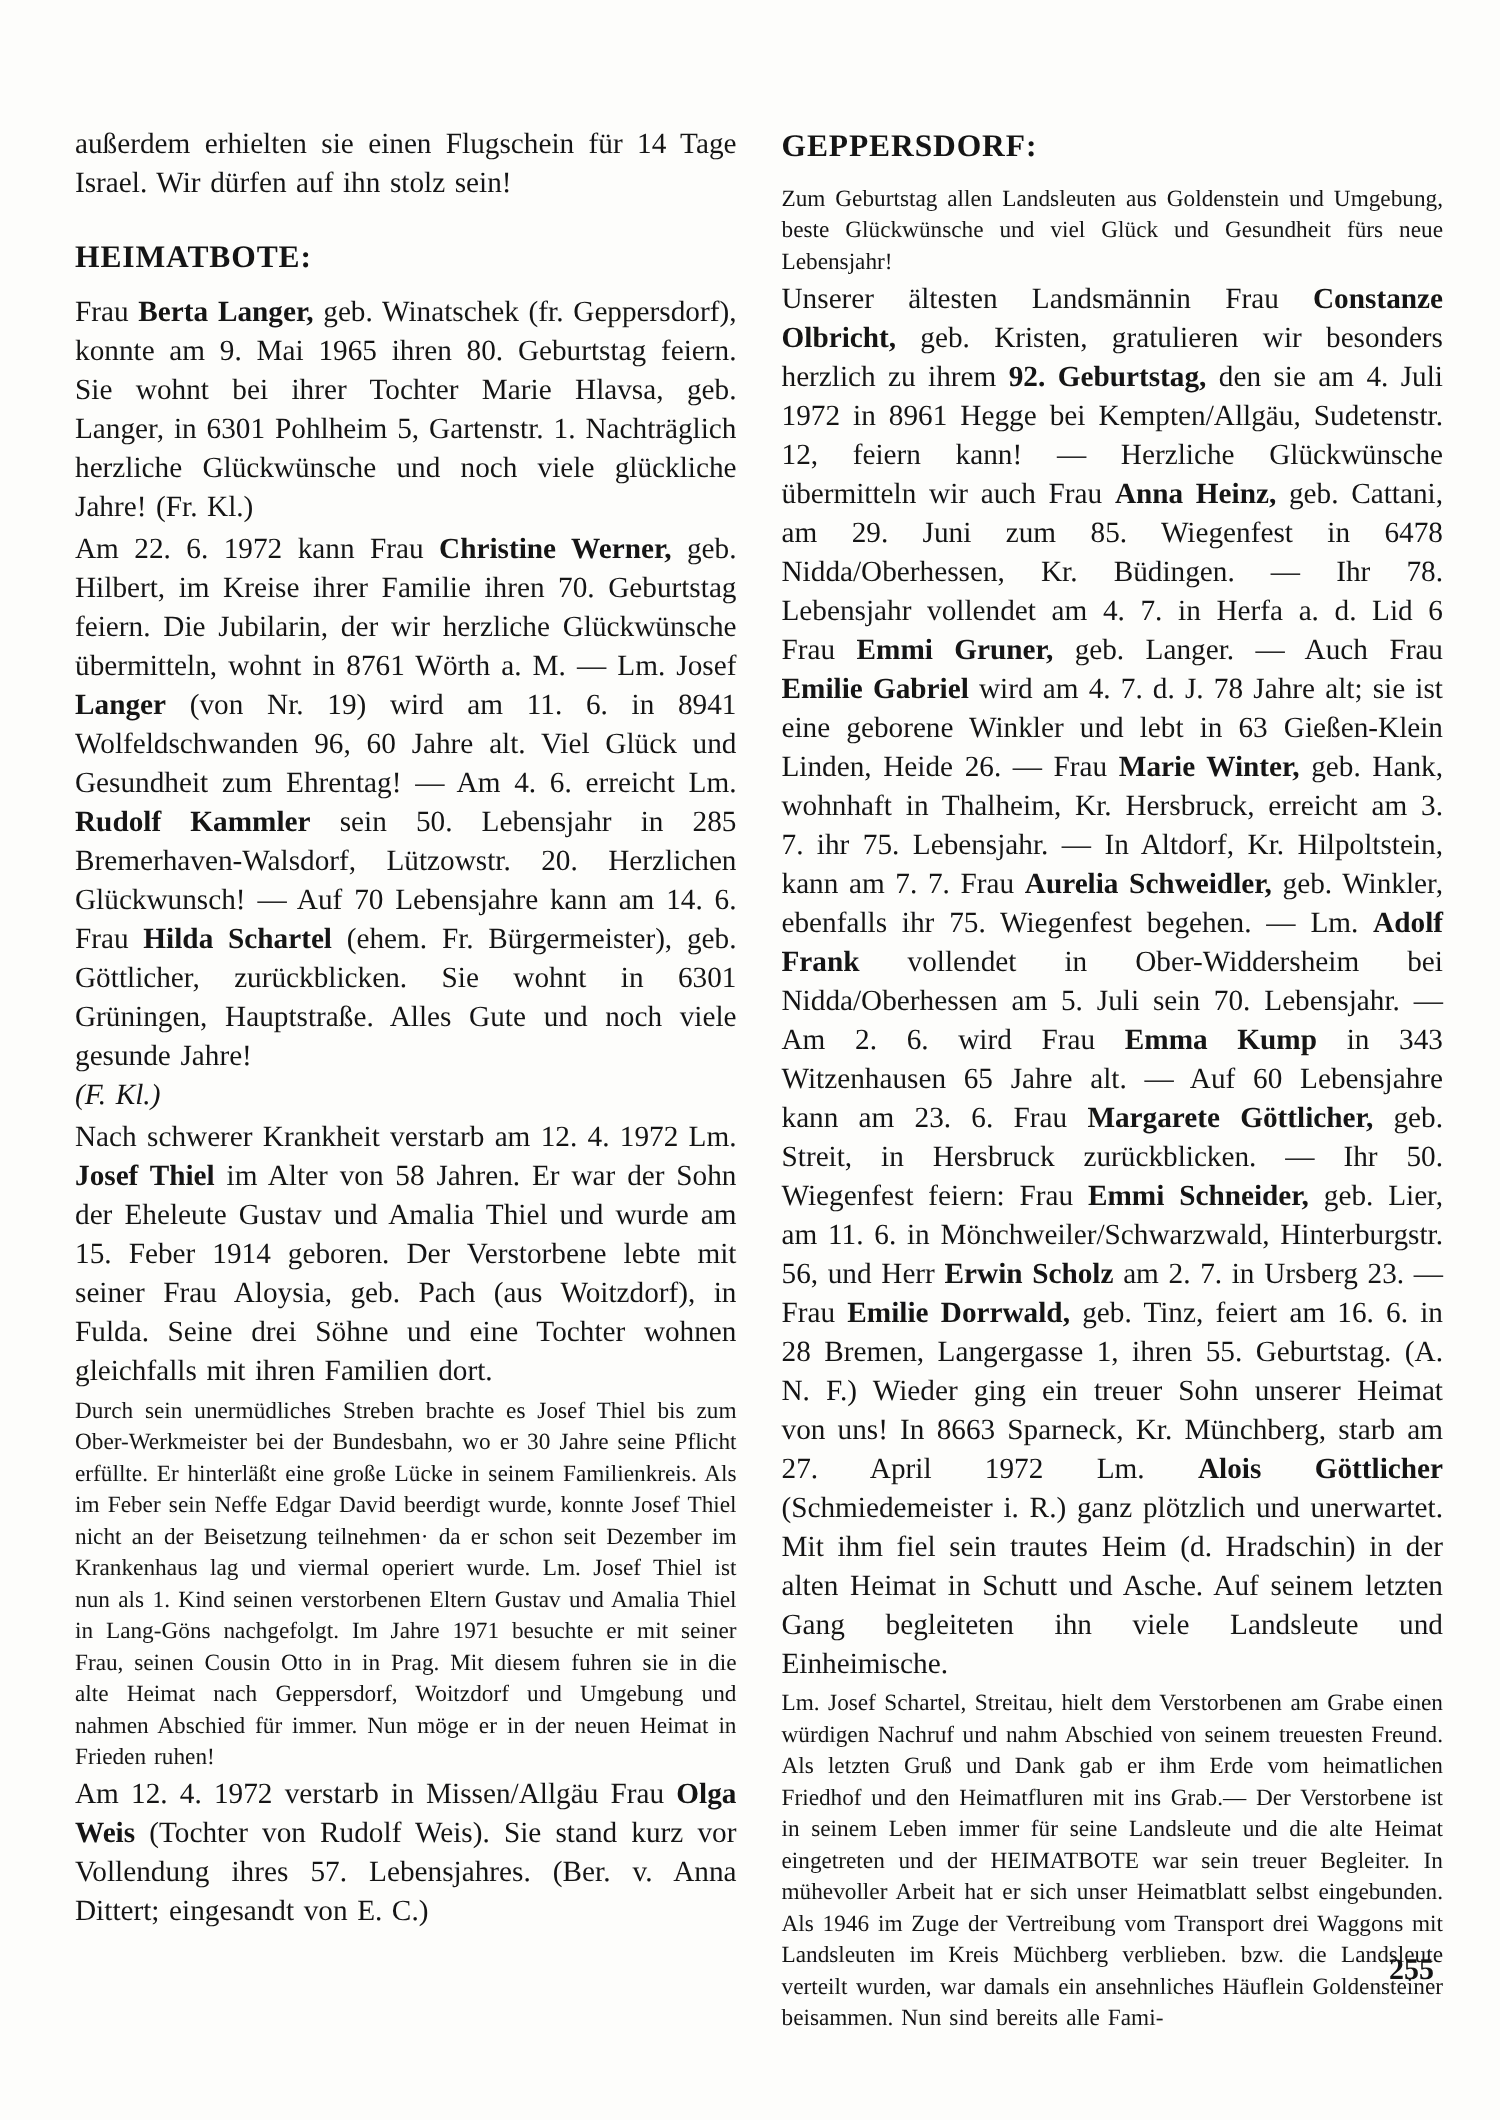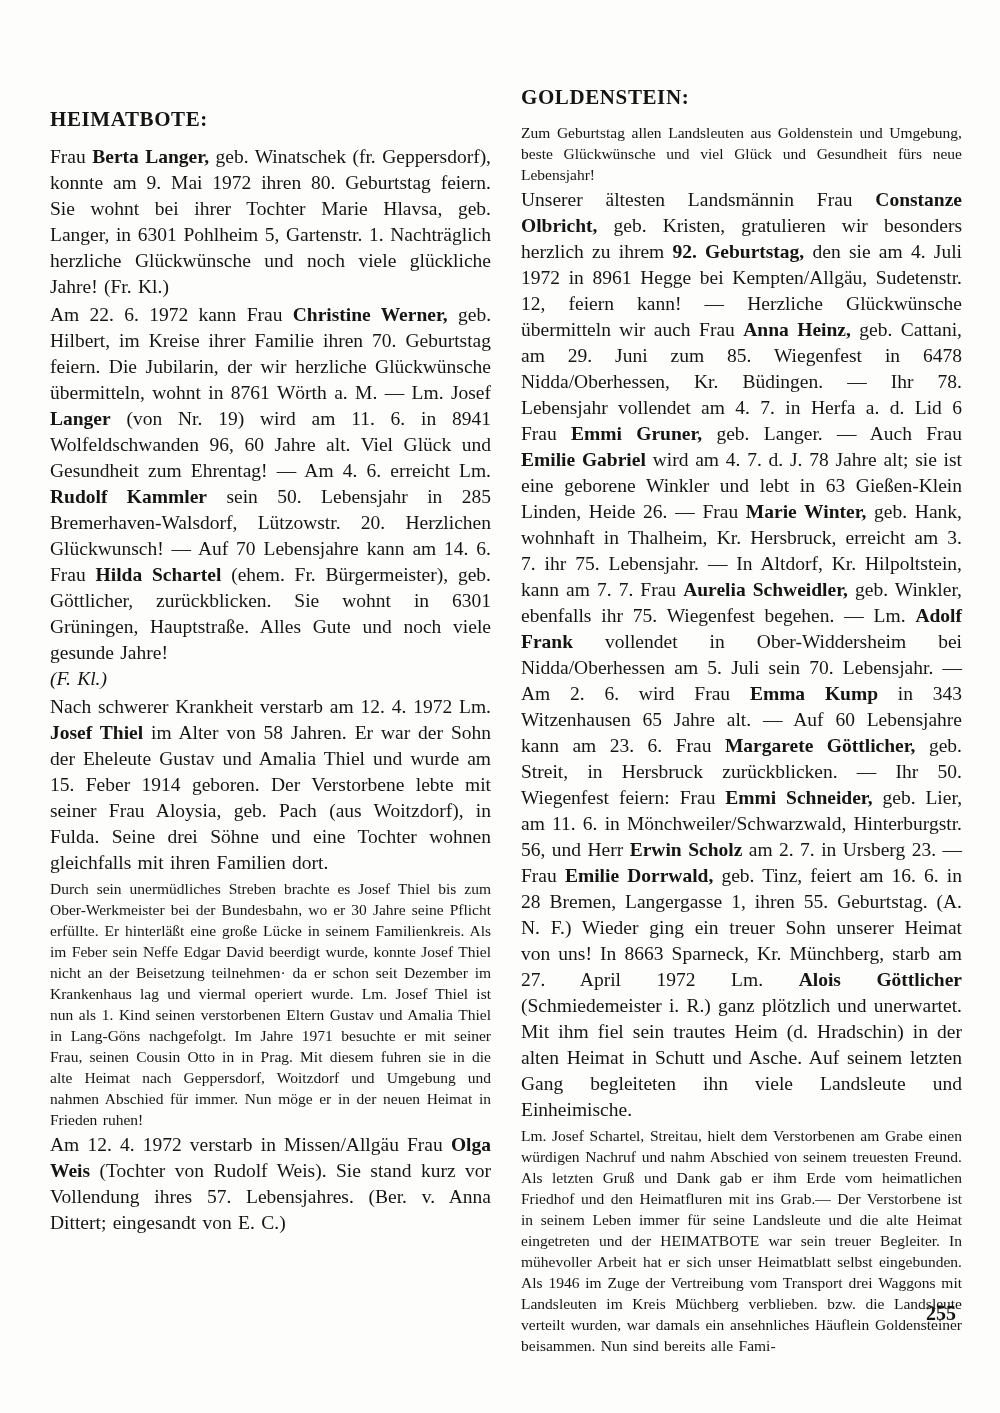--- a/index.html
+++ b/index.html
@@ -66,37 +66,38 @@
     margin-top: 16px;
   }
 </style>
 </head>
 <body>
 
 <div class="page">
   <div class="columns">
 
     <div class="column">
+      <p class="para"><span>außerdem erhielten sie einen Flugschein für 14 Tage Israel. Wir dürfen auf ihn stolz sein!</span></p>
 
       <h2 class="heading">HEIMATBOTE:</h2>
 
-      <p class="para"><span>Frau </span><span class="b">Berta Langer,</span><span> geb. Winatschek (fr. Geppersdorf), konnte am 9. Mai 1972 ihren 80. Geburtstag feiern. Sie wohnt bei ihrer Tochter Marie Hlavsa, geb. Langer, in 6301 Pohlheim 5, Gartenstr. 1. Nachträglich herzliche Glückwünsche und noch viele glückliche Jahre! (Fr. Kl.)</span></p>
+      <p class="para"><span>Frau </span><span class="b">Berta Langer,</span><span> geb. Winatschek (fr. Geppersdorf), konnte am 9. Mai 1965 ihren 80. Geburtstag feiern. Sie wohnt bei ihrer Tochter Marie Hlavsa, geb. Langer, in 6301 Pohlheim 5, Gartenstr. 1. Nachträglich herzliche Glückwünsche und noch viele glückliche Jahre! (Fr. Kl.)</span></p>
 
       <p class="para"><span>Am 22. 6. 1972 kann Frau </span><span class="b">Christine Werner,</span><span> geb. Hilbert, im Kreise ihrer Familie ihren 70. Geburtstag feiern. Die Jubilarin, der wir herzliche Glückwünsche übermitteln, wohnt in 8761 Wörth a. M. — Lm. Josef </span><span class="b">Langer</span><span> (von Nr. 19) wird am 11. 6. in 8941 Wolfeldschwanden 96, 60 Jahre alt. Viel Glück und Gesundheit zum Ehrentag! — Am 4. 6. erreicht Lm. </span><span class="b">Rudolf Kammler</span><span> sein 50. Lebensjahr in 285 Bremerhaven-Walsdorf, Lützowstr. 20. Herzlichen Glückwunsch! — Auf 70 Lebensjahre kann am 14. 6. Frau </span><span class="b">Hilda Schartel</span><span> (ehem. Fr. Bürgermeister), geb. Göttlicher, zurückblicken. Sie wohnt in 6301 Grüningen, Hauptstraße. Alles Gute und noch viele gesunde Jahre!</span><span class="line-right">(F. Kl.)</span></p>
 
       <p class="para"><span>Nach schwerer Krankheit verstarb am 12. 4. 1972 Lm. </span><span class="b">Josef Thiel</span><span> im Alter von 58 Jahren. Er war der Sohn der Eheleute Gustav und Amalia Thiel und wurde am 15. Feber 1914 geboren. Der Verstorbene lebte mit seiner Frau Aloysia, geb. Pach (aus Woitzdorf), in Fulda. Seine drei Söhne und eine Tochter wohnen gleichfalls mit ihren Familien dort.</span></p>
 
       <p class="para-small"><span>Durch sein unermüdliches Streben brachte es Josef Thiel bis zum Ober-Werkmeister bei der Bundesbahn, wo er 30 Jahre seine Pflicht erfüllte. Er hinterläßt eine große Lücke in seinem Familienkreis. Als im Feber sein Neffe Edgar David beerdigt wurde, konnte Josef Thiel nicht an der Beisetzung teilnehmen· da er schon seit Dezember im Krankenhaus lag und viermal operiert wurde. Lm. Josef Thiel ist nun als 1. Kind seinen verstorbenen Eltern Gustav und Amalia Thiel in Lang-Göns nachgefolgt. Im Jahre 1971 besuchte er mit seiner Frau, seinen Cousin Otto in in Prag. Mit diesem fuhren sie in die alte Heimat nach Geppersdorf, Woitzdorf und Umgebung und nahmen Abschied für immer. Nun möge er in der neuen Heimat in Frieden ruhen!</span></p>
 
 
       <p class="para"><span>Am 12. 4. 1972 verstarb in Missen/Allgäu Frau </span><span class="b">Olga Weis</span><span> (Tochter von Rudolf Weis). Sie stand kurz vor Vollendung ihres 57. Lebensjahres. (Ber. v. Anna Dittert; eingesandt von E. C.)</span></p>
     </div>
 
     <div class="column">
-      <h2 class="heading first">GOLDENSTEIN:</h2>
+      <h2 class="heading first">GEPPERSDORF:</h2>
 
       <p class="para-small"><span>Zum Geburtstag allen Landsleuten aus Goldenstein und Umgebung, beste Glückwünsche und viel Glück und Gesundheit fürs neue Lebensjahr!</span></p>
 
       <p class="para"><span>Unserer ältesten Landsmännin Frau </span><span class="b">Constanze Olbricht,</span><span> geb. Kristen, gratulieren wir besonders herzlich zu ihrem </span><span class="b">92. Geburtstag,</span><span> den sie am 4. Juli 1972 in 8961 Hegge bei Kempten/Allgäu, Sudetenstr. 12, feiern kann! — Herzliche Glückwünsche übermitteln wir auch Frau </span><span class="b">Anna Heinz,</span><span> geb. Cattani, am 29. Juni zum 85. Wiegenfest in 6478 Nidda/Oberhessen, Kr. Büdingen. — Ihr 78. Lebensjahr vollendet am 4. 7. in Herfa a. d. Lid 6 Frau </span><span class="b">Emmi Gruner,</span><span> geb. Langer. — Auch Frau </span><span class="b">Emilie Gabriel</span><span> wird am 4. 7. d. J. 78 Jahre alt; sie ist eine geborene Winkler und lebt in 63 Gießen-Klein Linden, Heide 26. — Frau </span><span class="b">Marie Winter,</span><span> geb. Hank, wohnhaft in Thalheim, Kr. Hersbruck, erreicht am 3. 7. ihr 75. Lebensjahr. — In Altdorf, Kr. Hilpoltstein, kann am 7. 7. Frau </span><span class="b">Aurelia Schweidler,</span><span> geb. Winkler, ebenfalls ihr 75. Wiegenfest begehen. — Lm. </span><span class="b">Adolf Frank</span><span> vollendet in Ober-Widdersheim bei Nidda/Oberhessen am 5. Juli sein 70. Lebensjahr. — Am 2. 6. wird Frau </span><span class="b">Emma Kump</span><span> in 343 Witzenhausen 65 Jahre alt. — Auf 60 Lebensjahre kann am 23. 6. Frau </span><span class="b">Margarete Göttlicher,</span><span> geb. Streit, in Hersbruck zurückblicken. — Ihr 50. Wiegenfest feiern: Frau </span><span class="b">Emmi Schneider,</span><span> geb. Lier, am 11. 6. in Mönchweiler/Schwarzwald, Hinterburgstr. 56, und Herr </span><span class="b">Erwin Scholz</span><span> am 2. 7. in Ursberg 23. — Frau </span><span class="b">Emilie Dorrwald,</span><span> geb. Tinz, feiert am 16. 6. in 28 Bremen, Langergasse 1, ihren 55. Geburtstag. (A. N. F.) Wieder ging ein treuer Sohn unserer Heimat von uns! In 8663 Sparneck, Kr. Münchberg, starb am 27. April 1972 Lm. </span><span class="b">Alois Göttlicher</span><span> (Schmiedemeister i. R.) ganz plötzlich und unerwartet. Mit ihm fiel sein trautes Heim (d. Hradschin) in der alten Heimat in Schutt und Asche. Auf seinem letzten Gang begleiteten ihn viele Landsleute und Einheimische.</span></p>
 
       <p class="para-small"><span>Lm. Josef Schartel, Streitau, hielt dem Verstorbenen am Grabe einen würdigen Nachruf und nahm Abschied von seinem treuesten Freund. Als letzten Gruß und Dank gab er ihm Erde vom heimatlichen Friedhof und den Heimatfluren mit ins Grab.— Der Verstorbene ist in seinem Leben immer für seine Landsleute und die alte Heimat eingetreten und der HEIMATBOTE war sein treuer Begleiter. In mühevoller Arbeit hat er sich unser Heimatblatt selbst eingebunden. Als 1946 im Zuge der Vertreibung vom Transport drei Waggons mit Landsleuten im Kreis Müchberg verblieben. bzw. die Landsleute verteilt wurden, war damals ein ansehnliches Häuflein Goldensteiner beisammen. Nun sind bereits alle Fami-</span></p>
     </div>
 
   </div>
 

